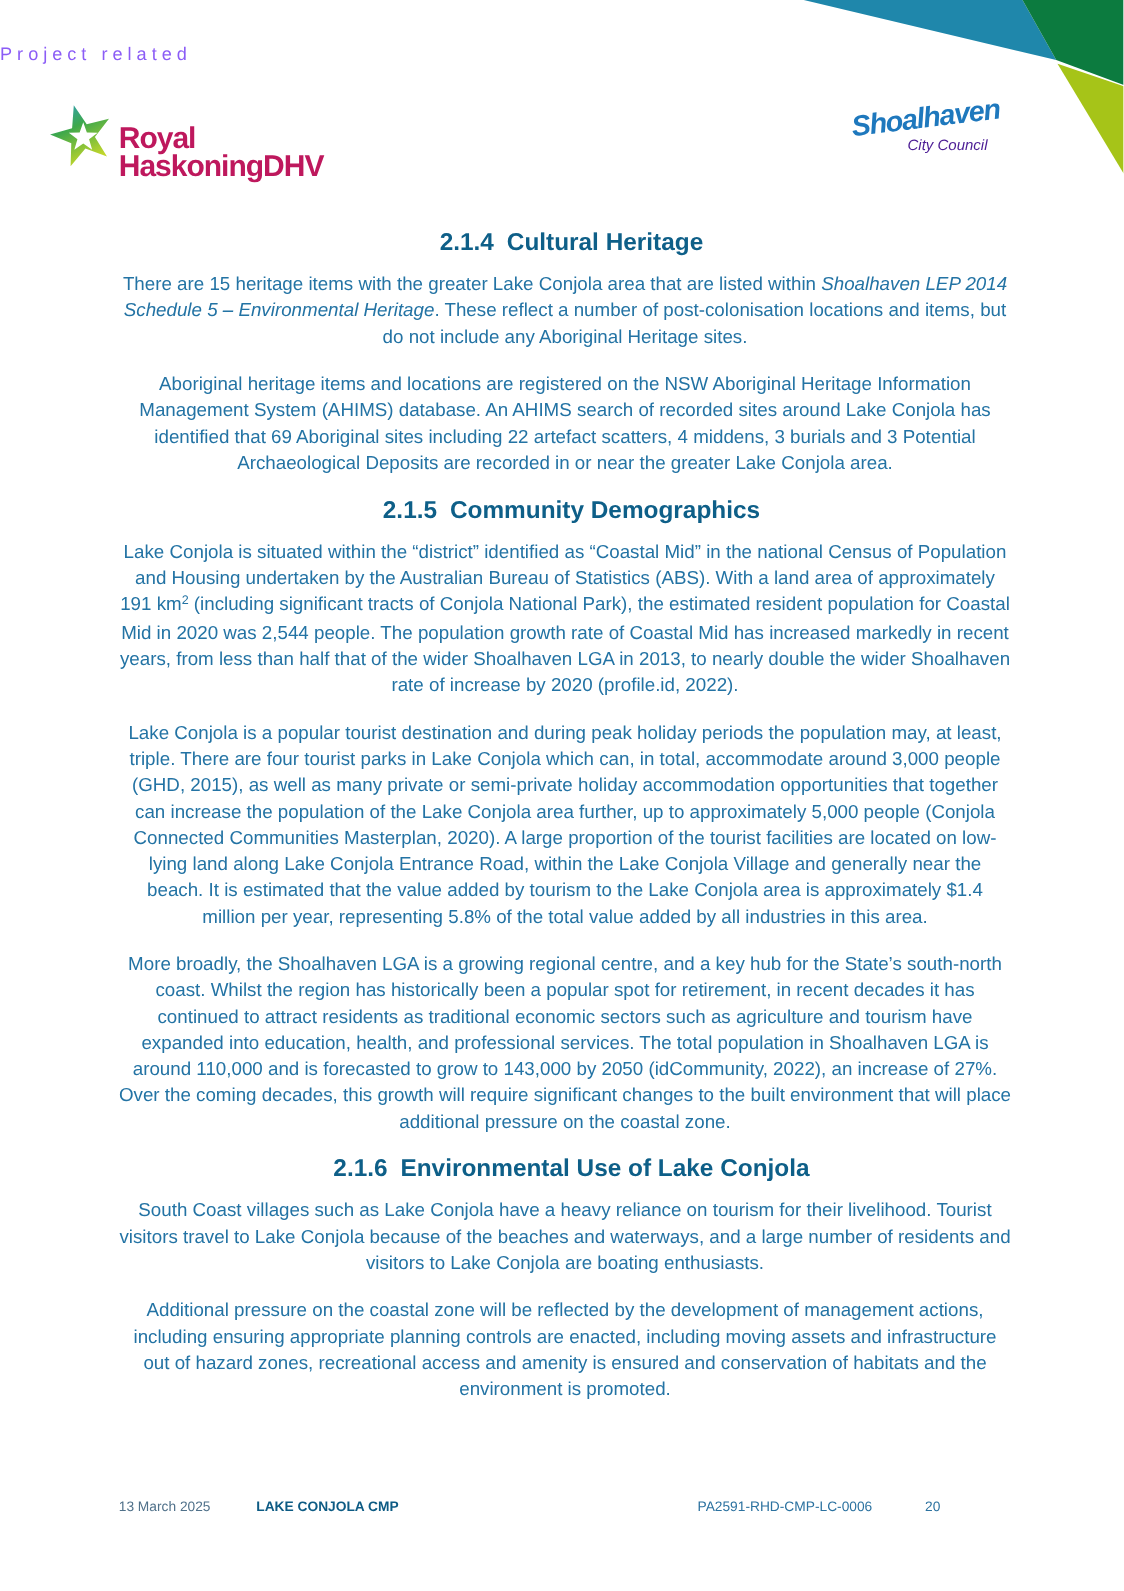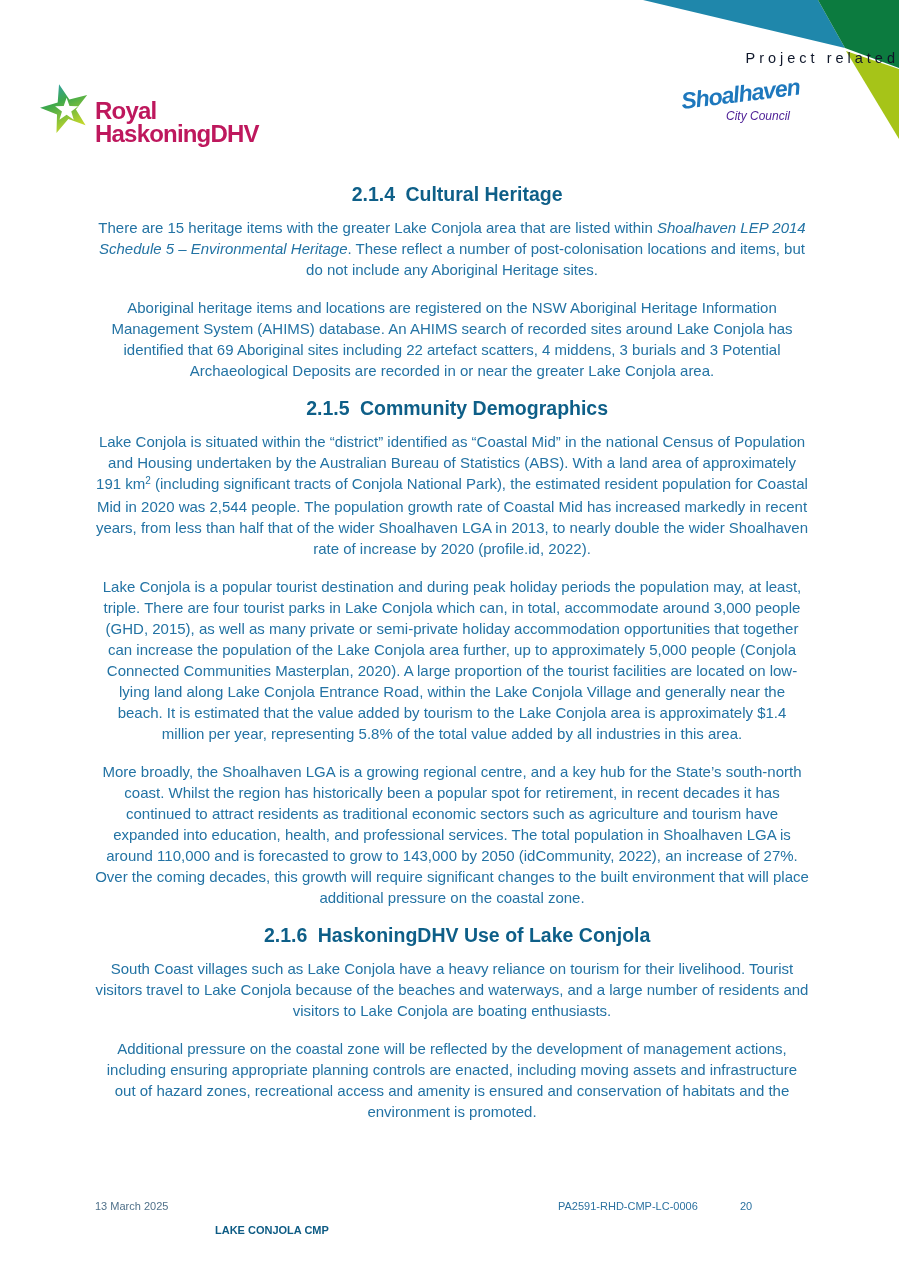--- a/index.html
+++ b/index.html
@@ -10,25 +10,25 @@
     width: 899px;
     height: 1273px;
     background: #ffffff;
     overflow: hidden;
   }
   
   .corner-svg { position: absolute; top: 0; right: 0; width: 260px; height: 145px; }
   
   .project-related {
     position: absolute;
-    top: 50px; left: 0; width: 100%;
-    text-align: right;
+    top: 36px; left: 0; width: 100%;
+    text-align: left;
     font-size: 14.5px;
     letter-spacing: 4px;
-    color: #0f172a;
+    color: #8b5cf6;
   }
   
   .rhdhv-logo { position: absolute; left: 40px; top: 66px; width: 230px; height: 90px; }
   .rhdhv-star { position: absolute; left: 0; top: 0; width: 56px; height: 86px; }
   .rhdhv-text {
     position: absolute; left: 55px; top: 33px;
     font-weight: 700;
     font-size: 24px;
     line-height: 23px;
     letter-spacing: -0.8px;
@@ -71,21 +71,21 @@
   }
   .sec-heading:first-child { margin-top: 0; }
   .sec-num { display: inline-block; width: 64px; }
   .content p { margin: 12px 0 17px 0; }
   .content em { font-style: italic; }
   .content sup { font-size: 10px; vertical-align: baseline; position: relative; top: -5px; }
   
   .footer { position: absolute; left: 0; top: 1200px; width: 100%; height: 18px; font-size: 11px; }
   .footer span { position: absolute; white-space: nowrap; }
   .f-date  { left: 95px;  color: #50718a; }
-  .f-title { left: 215px; color: #0d5b84; font-weight: 700; margin-top: 24px; }
+  .f-title { left: 205px; color: #0d5b84; font-weight: 700; }
   .f-ref   { left: 558px; color: #2c72a0; }
   .f-page  { left: 740px; color: #2c72a0; }
 </style>
 </head>
 <body>
 
 <div class="page">
 
   <svg class="corner-svg" viewBox="0 0 260 145" aria-hidden="true">
     <polygon points="4,0 179,0 206,48" fill="#1f87ab"></polygon>
@@ -119,21 +119,21 @@
   </div>
 
   <main class="content" id="sections">
       <h2 class="sec-heading"><span class="sec-num">2.1.4</span><span>Cultural Heritage</span></h2>
       <p><span>There are 15 heritage items with the greater Lake Conjola area that are listed within </span><em>Shoalhaven LEP 2014 Schedule 5 – Environmental Heritage</em><span>. These reflect a number of post-colonisation locations and items, but do not include any Aboriginal Heritage sites.</span></p>
       <p><span>Aboriginal heritage items and locations are registered on the NSW Aboriginal Heritage Information Management System (AHIMS) database. An AHIMS search of recorded sites around Lake Conjola has identified that 69 Aboriginal sites including 22 artefact scatters, 4 middens, 3 burials and 3 Potential Archaeological Deposits are recorded in or near the greater Lake Conjola area.</span></p>
       <h2 class="sec-heading"><span class="sec-num">2.1.5</span><span>Community Demographics</span></h2>
       <p><span>Lake Conjola is situated within the “district” identified as “Coastal Mid” in the national Census of Population and Housing undertaken by the Australian Bureau of Statistics (ABS). With a land area of approximately 191 km</span><sup>2</sup><span> (including significant tracts of Conjola National Park), the estimated resident population for Coastal Mid in 2020 was 2,544 people. The population growth rate of Coastal Mid has increased markedly in recent years, from less than half that of the wider Shoalhaven LGA in 2013, to nearly double the wider Shoalhaven rate of increase by 2020 (profile.id, 2022).</span></p>
       <p><span>Lake Conjola is a popular tourist destination and during peak holiday periods the population may, at least, triple. There are four tourist parks in Lake Conjola which can, in total, accommodate around 3,000 people (GHD, 2015), as well as many private or semi-private holiday accommodation opportunities that together can increase the population of the Lake Conjola area further, up to approximately 5,000 people (Conjola Connected Communities Masterplan, 2020). A large proportion of the tourist facilities are located on low-lying land along Lake Conjola Entrance Road, within the Lake Conjola Village and generally near the beach. It is estimated that the value added by tourism to the Lake Conjola area is approximately $1.4 million per year, representing 5.8% of the total value added by all industries in this area.</span></p>
       <p><span>More broadly, the Shoalhaven LGA is a growing regional centre, and a key hub for the State’s south-north coast. Whilst the region has historically been a popular spot for retirement, in recent decades it has continued to attract residents as traditional economic sectors such as agriculture and tourism have expanded into education, health, and professional services. The total population in Shoalhaven LGA is around 110,000 and is forecasted to grow to 143,000 by 2050 (idCommunity, 2022), an increase of 27%. Over the coming decades, this growth will require significant changes to the built environment that will place additional pressure on the coastal zone.</span></p>
-      <h2 class="sec-heading"><span class="sec-num">2.1.6</span><span>HaskoningDHV Use of Lake Conjola</span></h2>
+      <h2 class="sec-heading"><span class="sec-num">2.1.6</span><span>Environmental Use of Lake Conjola</span></h2>
       <p><span>South Coast villages such as Lake Conjola have a heavy reliance on tourism for their livelihood. Tourist visitors travel to Lake Conjola because of the beaches and waterways, and a large number of residents and visitors to Lake Conjola are boating enthusiasts.</span></p>
       <p><span>Additional pressure on the coastal zone will be reflected by the development of management actions, including ensuring appropriate planning controls are enacted, including moving assets and infrastructure out of hazard zones, recreational access and amenity is ensured and conservation of habitats and the environment is promoted.</span></p>
     </main>
 
   <footer class="footer">
     <span class="f-date">13 March 2025</span>
     <span class="f-title">LAKE CONJOLA CMP</span>
     <span class="f-ref">PA2591-RHD-CMP-LC-0006</span>
     <span class="f-page">20</span>
   </footer>

